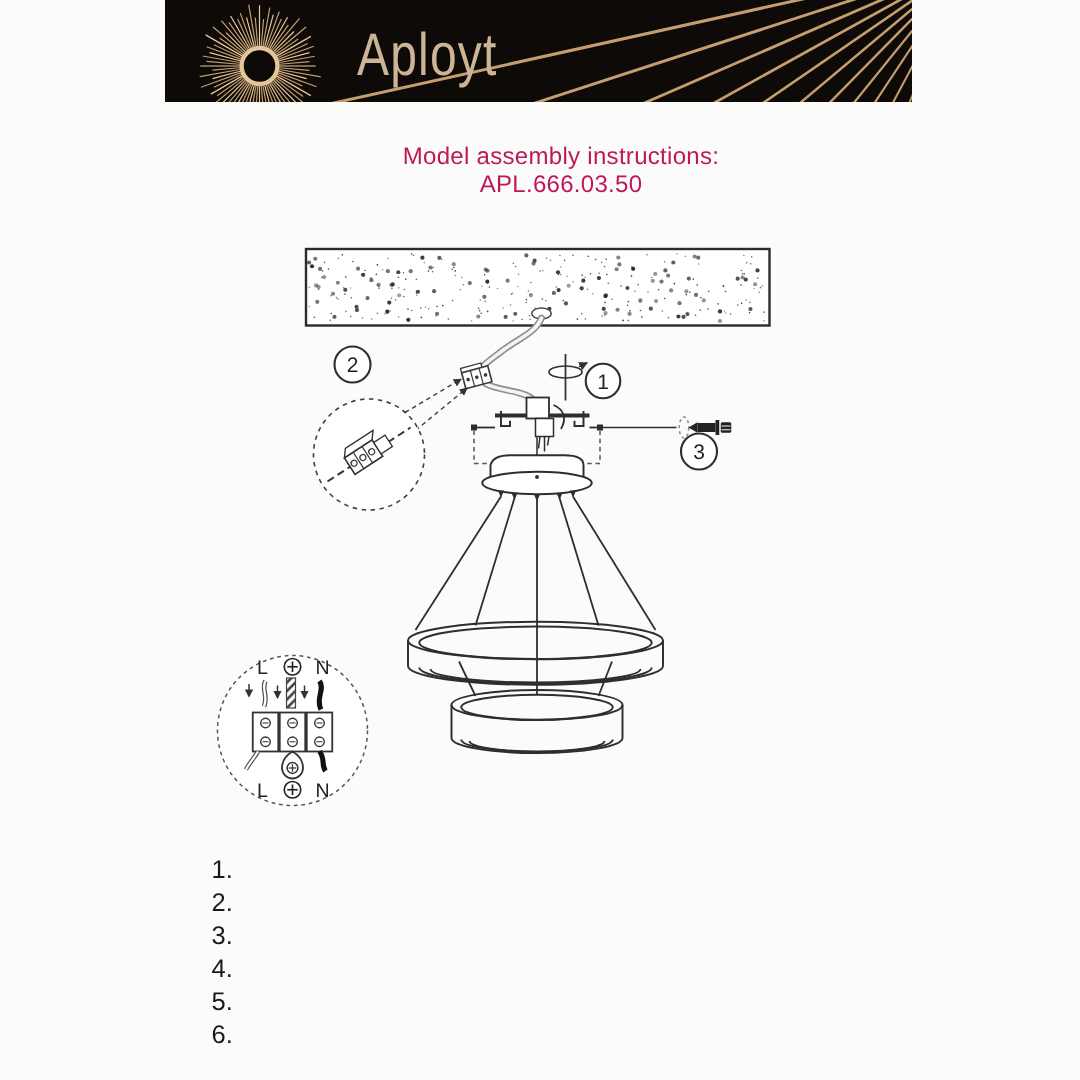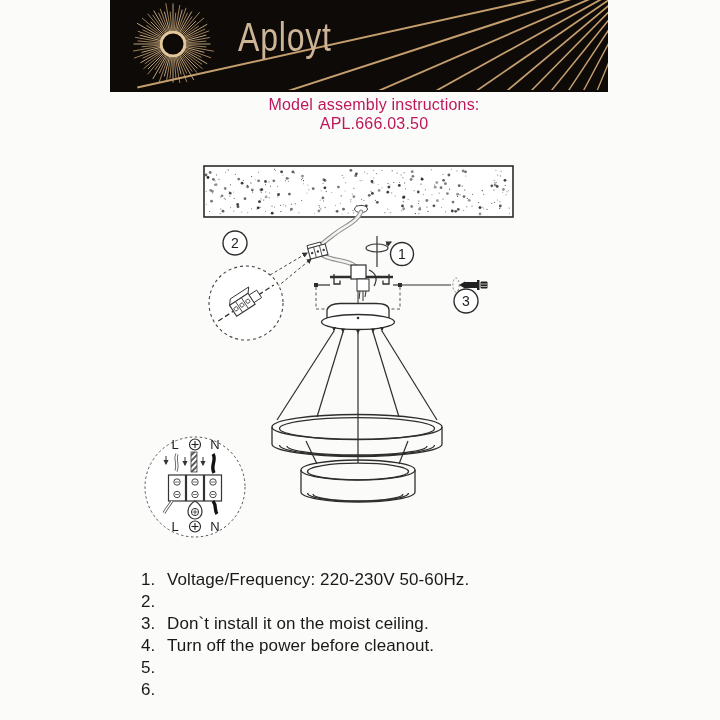--- a/index.html
+++ b/index.html
@@ -2,21 +2,21 @@
 <html><head>
 <meta charset="utf-8">
 <style>
   html,body{margin:0;padding:0;}
   body{
     width:720px;height:720px;position:relative;overflow:hidden;
     background:#fbfbf9;
     font-family:"Liberation Sans",sans-serif;
   }
   .header{
-    position:absolute;left:110px;top:0;width:498px;height:92px;
+    position:absolute;left:110px;top:0;width:498px;height:68px;
     background:#0d0a08;overflow:hidden;
   }
   .header svg{position:absolute;left:0;top:0;}
   .brand{
     position:absolute;left:128px;top:15px;
     font-size:40px;font-weight:400;color:#cdb496;letter-spacing:1px;
     transform:scaleX(0.8);transform-origin:left top;white-space:nowrap;
   }
   .title{
     position:absolute;top:95px;left:0;width:710px;text-align:center;
@@ -647,32 +647,29 @@
       <circle cx="195" cy="526.5" r="5.5"></circle>
       <line x1="195" y1="523" x2="195" y2="530"></line>
       <line x1="191.5" y1="526.5" x2="198.5" y2="526.5"></line>
     </g>
   </g>
 </svg>
 
 <div class="instructions">
   <div class="inst-row">
     <span class="inst-num">1.</span>
-    <span class="inst-text">Voltage/Frequency: 220-230V 50-60Hz.</span>
   </div>
   <div class="inst-row">
     <span class="inst-num">2.</span>
   </div>
   <div class="inst-row">
     <span class="inst-num">3.</span>
-    <span class="inst-text">Don`t install it on the moist ceiling.</span>
   </div>
   <div class="inst-row">
     <span class="inst-num">4.</span>
-    <span class="inst-text">Turn off the power before cleanout.</span>
   </div>
   <div class="inst-row">
     <span class="inst-num">5.</span>
   </div>
   <div class="inst-row">
     <span class="inst-num">6.</span>
   </div>
 </div>
 
 </body></html>

